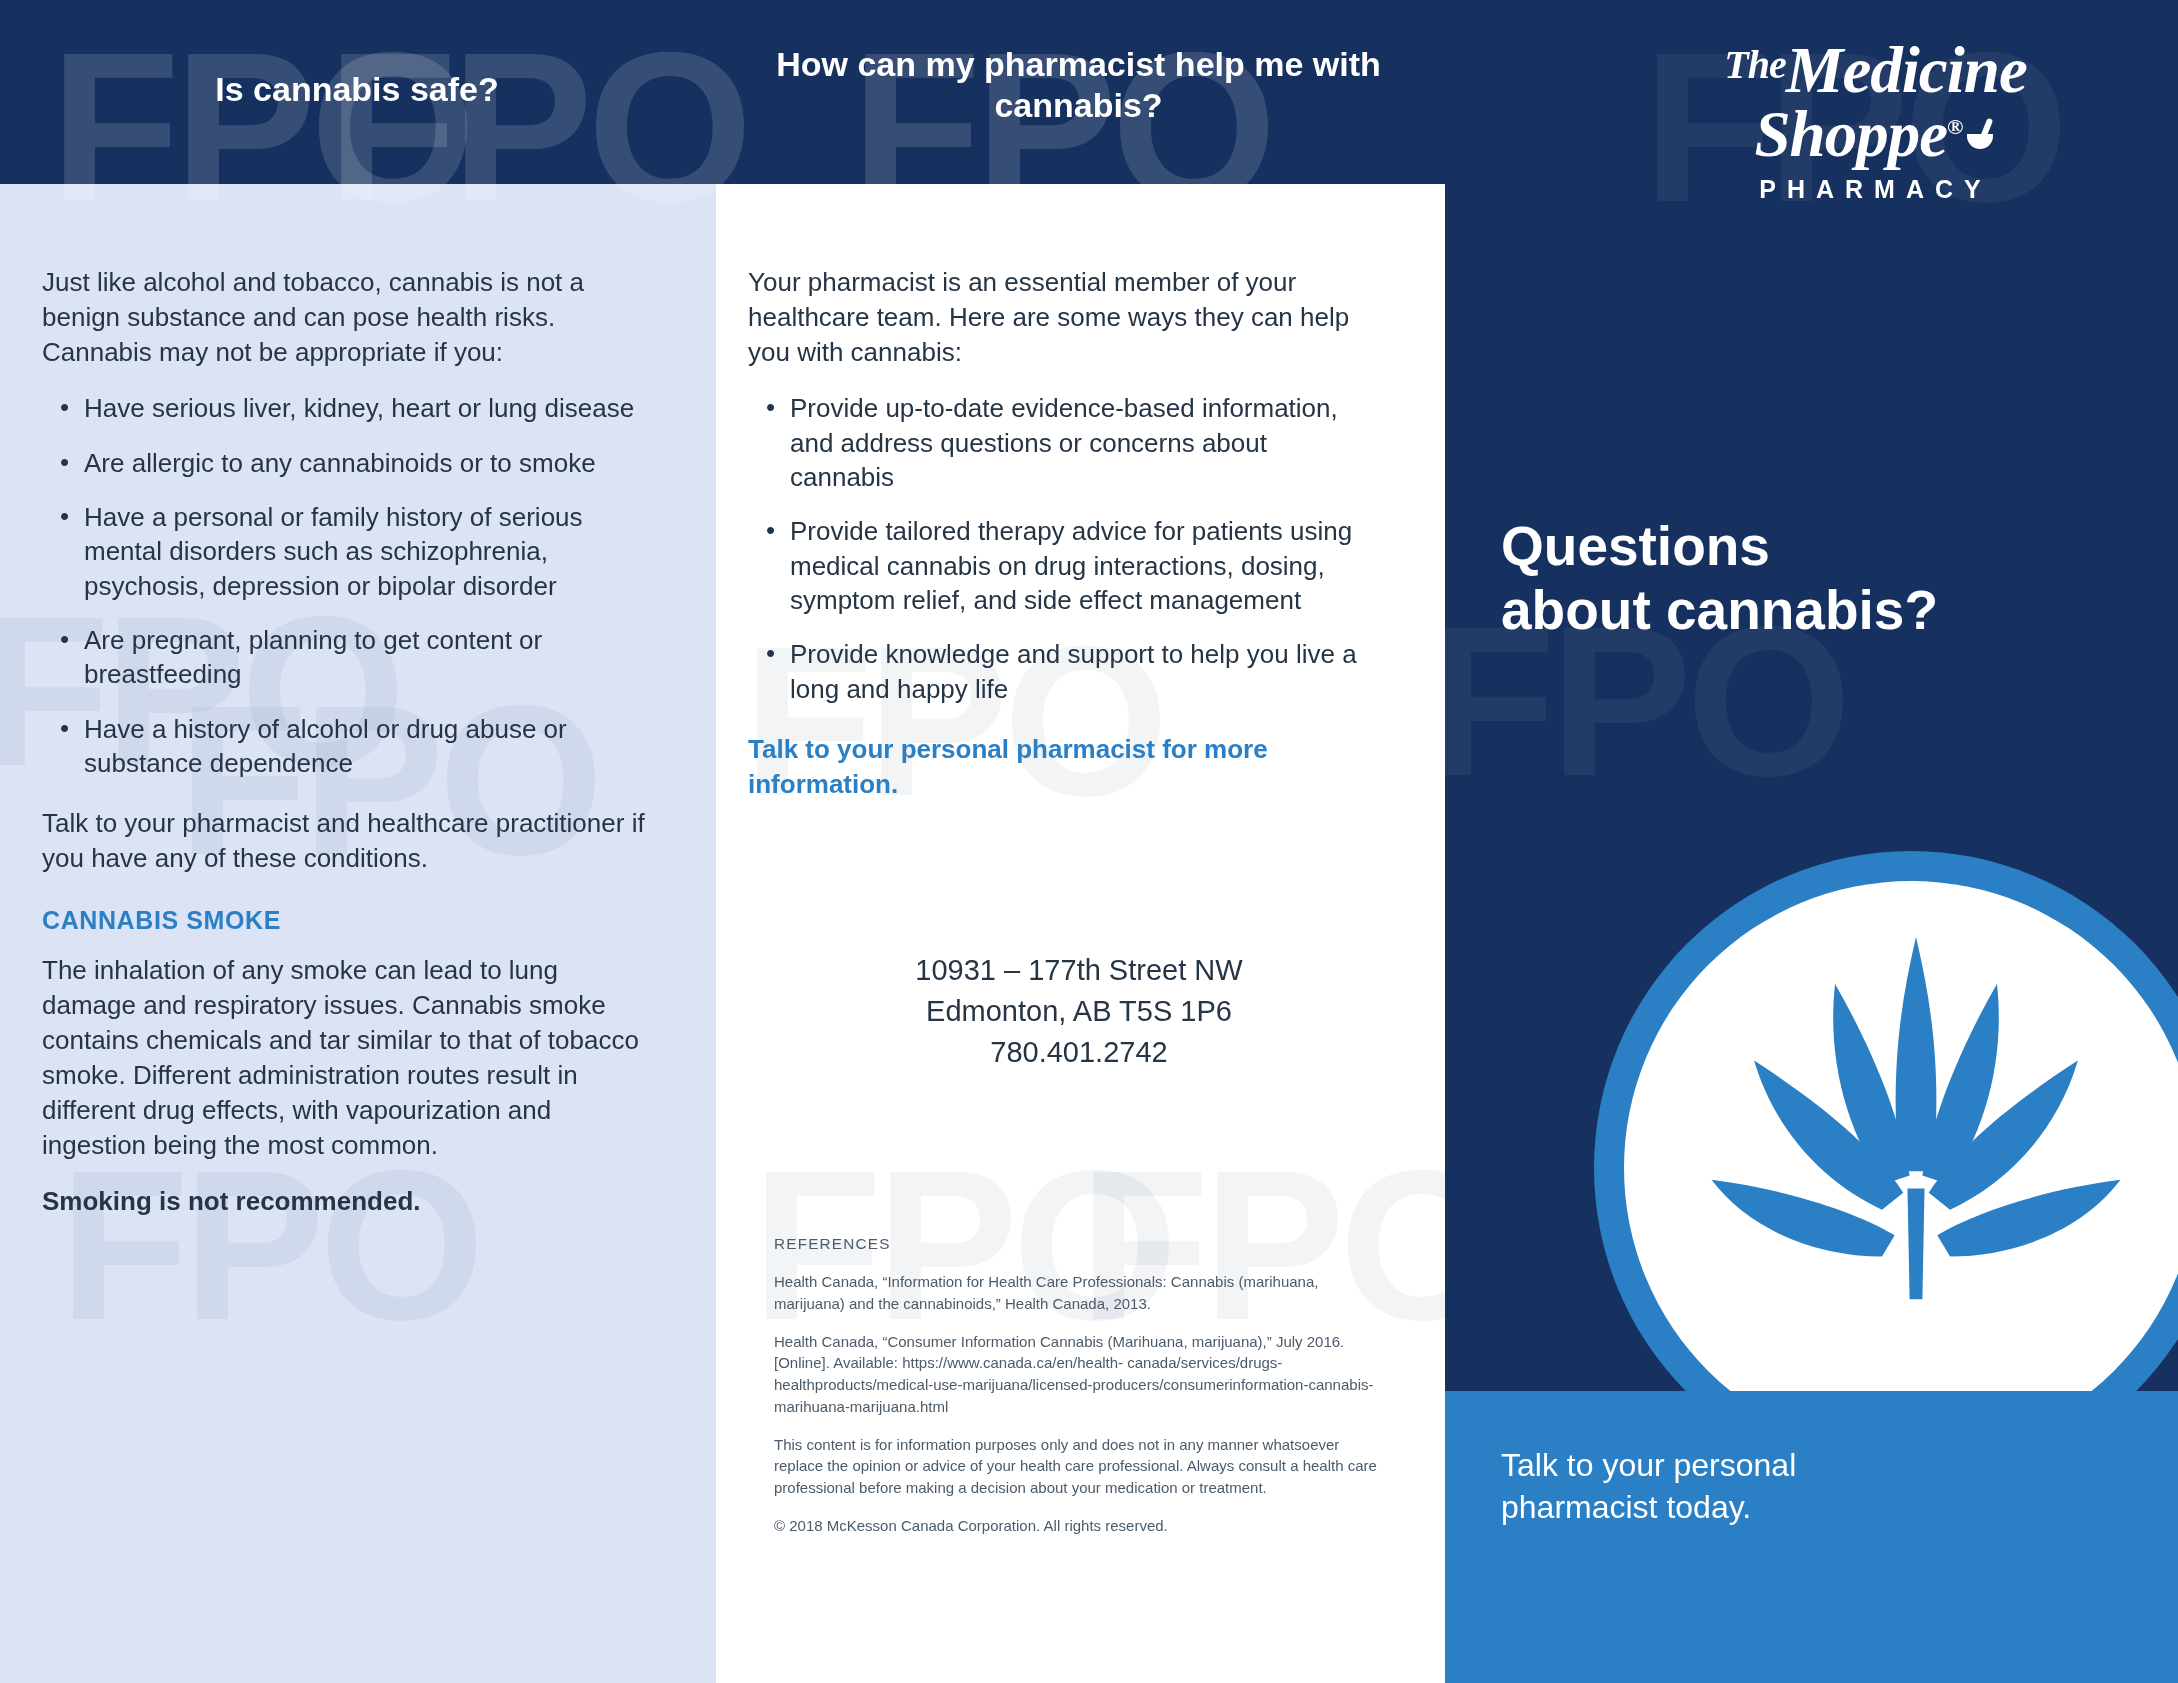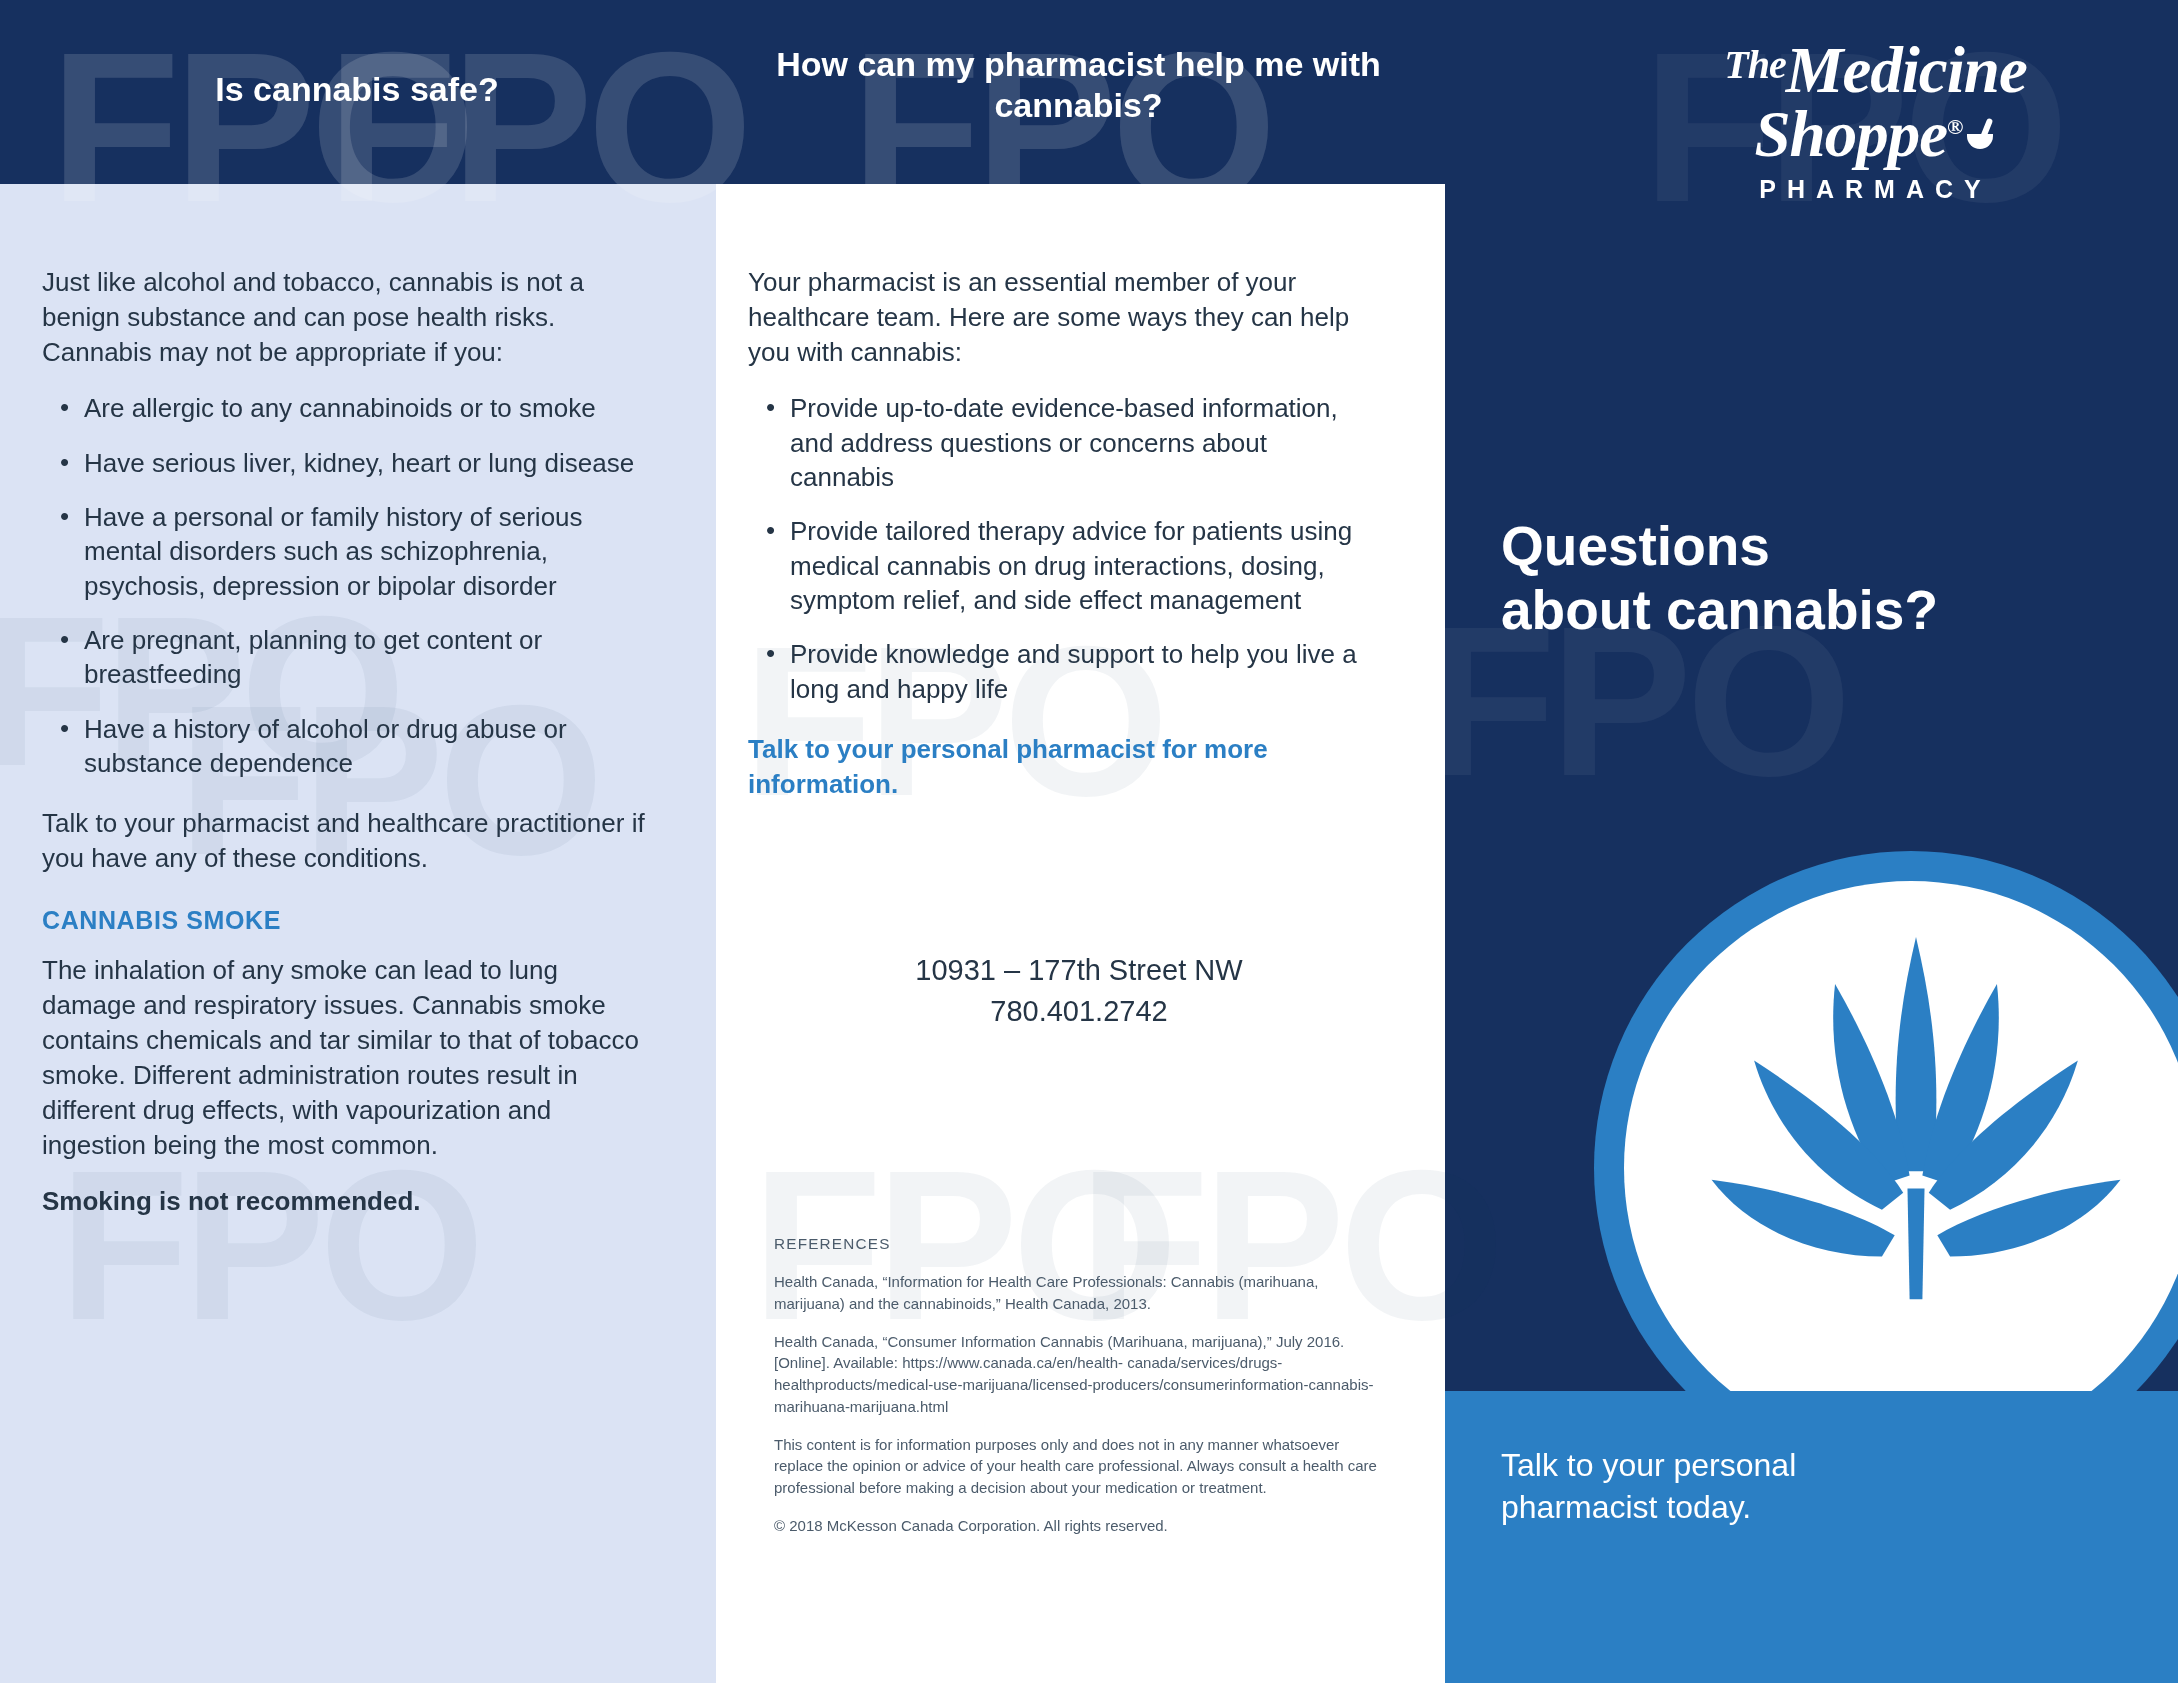--- a/index.html
+++ b/index.html
@@ -203,22 +203,22 @@
 
   <div class="logo">
     <div class="l1"><span class="the">The</span><span>Medicine</span></div>
     <div class="l2"><span>Shoppe</span><span class="reg">®</span><span class="mortar"></span></div>
     <div class="l3">PHARMACY</div>
   </div>
 
   <div class="body-col" id="col-left">
     <div class="para">Just like alcohol and tobacco, cannabis is not a benign substance and can pose health risks. Cannabis may not be appropriate if you:</div>
     <ul class="bullets">
+      <li>Have serious liver, kidney, heart or lung disease</li>
       <li>Are allergic to any cannabinoids or to smoke</li>
-      <li>Have serious liver, kidney, heart or lung disease</li>
       <li>Have a personal or family history of serious mental disorders such as schizophrenia, psychosis, depression or bipolar disorder</li>
       <li>Are pregnant, planning to get content or breastfeeding</li>
       <li>Have a history of alcohol or drug abuse or substance dependence</li>
     </ul>
     <div class="para">Talk to your pharmacist and healthcare practitioner if you have any of these conditions.</div>
     <div class="subhead">CANNABIS SMOKE</div>
     <div class="para">The inhalation of any smoke can lead to lung damage and respiratory issues. Cannabis smoke contains chemicals and tar similar to that of tobacco smoke. Different administration routes result in different drug effects, with vapourization and ingestion being the most common.</div>
     <div class="bold-note">Smoking is not recommended.</div>
   </div>
 
@@ -227,20 +227,21 @@
     <ul class="bullets">
       <li>Provide up-to-date evidence-based information, and address questions or concerns about cannabis</li>
       <li>Provide tailored therapy advice for patients using medical cannabis on drug interactions, dosing, symptom relief, and side effect management</li>
       <li>Provide knowledge and support to help you live a long and happy life</li>
     </ul>
     <div class="blue-bold">Talk to your personal pharmacist for more information.</div>
   </div>
 
   <div class="address">
     <div>10931 – 177th Street NW</div>
+    <div>Edmonton, AB T5S 1P6</div>
     <div>780.401.2742</div>
   </div>
 
   <div class="refs">
     <div class="ref-title">REFERENCES</div>
     <p>Health Canada, “Information for Health Care Professionals: Cannabis (marihuana, marijuana) and the cannabinoids,” Health Canada, 2013.</p>
     <p>Health Canada, “Consumer Information Cannabis (Marihuana, marijuana),” July 2016. [Online]. Available: https://www.canada.ca/en/health- canada/services/drugs-healthproducts/medical-use-marijuana/licensed-producers/consumerinformation-cannabis-marihuana-marijuana.html</p>
     <p>This content is for information purposes only and does not in any manner whatsoever replace the opinion or advice of your health care professional. Always consult a health care professional before making a decision about your medication or treatment.</p>
     <p>© 2018 McKesson Canada Corporation. All rights reserved.</p>
   </div>

